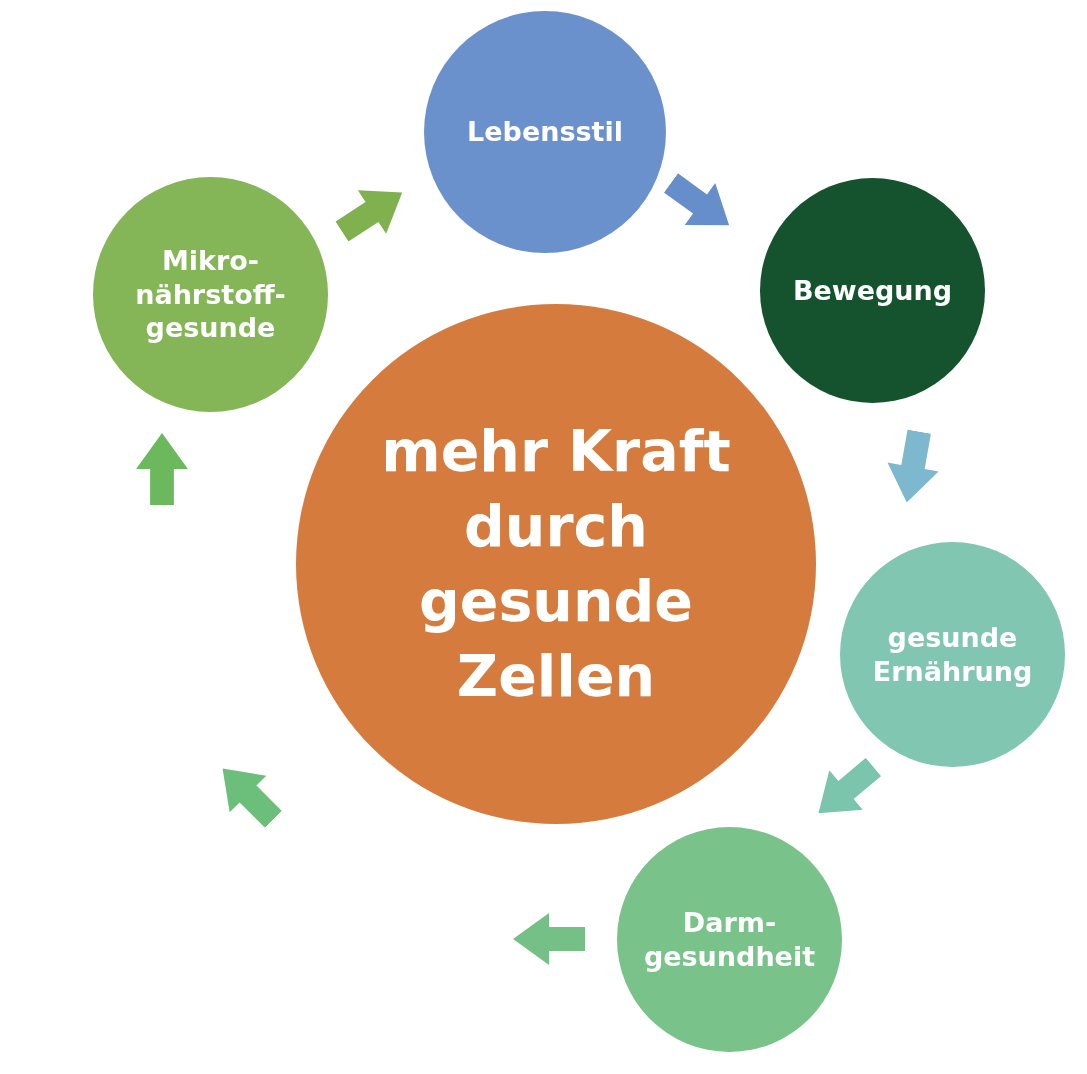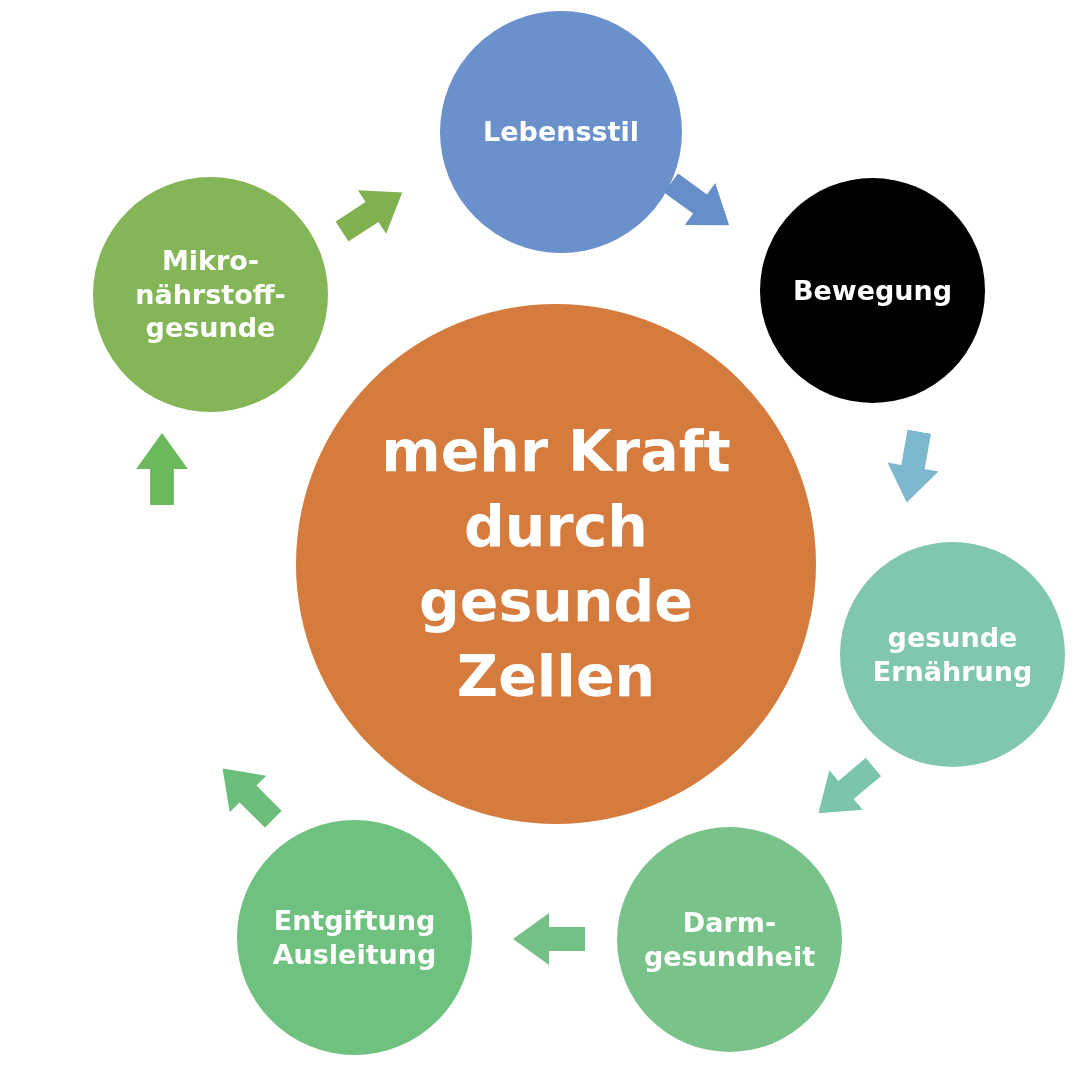--- a/index.html
+++ b/index.html
@@ -37,21 +37,21 @@
   }
   .arrow {
     position: absolute;
     width: 72px;
     height: 54px;
     clip-path: polygon(0 28%, 50% 28%, 50% 2%, 100% 50%, 50% 98%, 50% 72%, 0 72%);
   }
 
   
   .cir-center { left: 296px; top: 304px; width: 520px; height: 520px; justify-content: center; }
-  .cir-0 { left: 440px; top: 11px;  width: 242px; height: 242px; }  
+  .cir-0 { left: 424px; top: 11px;  width: 242px; height: 242px; }  
   .cir-1 { left: 760px; top: 178px; width: 225px; height: 225px; }  
   .cir-2 { left: 840px; top: 542px; width: 225px; height: 225px; }  
   .cir-3 { left: 617px; top: 827px; width: 225px; height: 225px; }  
   .cir-4 { left: 237px; top: 820px; width: 235px; height: 235px; }  
   .cir-5 { left: 15px;  top: 538px; width: 225px; height: 225px; }  
   .cir-6 { left: 93px;  top: 177px; width: 235px; height: 235px; }  
 
   .arr-0 { left: 336px; top: 185px; transform: rotate(-33deg); }  
   .arr-1 { left: 664px; top: 177px; transform: rotate(36deg); }   
   .arr-2 { left: 877px; top: 440px; transform: rotate(100deg); }  
@@ -69,38 +69,34 @@
     <span class="label">mehr Kraft
 durch
 gesunde
 Zellen</span>
   </div>
 
   <div class="circle cir-0" style="background-color: rgb(107, 145, 205);">
     <span class="label">Lebensstil</span>
   </div>
 
-  <div class="circle cir-1" style="background-color: #000000;">
+  <div class="circle cir-1" style="background-color: #14532d;">
     <span class="label">Bewegung</span>
   </div>
 
   <div class="circle cir-2" style="background-color: rgb(128, 198, 176);">
     <span class="label">gesunde
 Ernährung</span>
   </div>
 
   <div class="circle cir-3" style="background-color: rgb(121, 194, 138);">
     <span class="label">Darm-
 gesundheit</span>
   </div>
 
-  <div class="circle cir-4" style="background-color: rgb(110, 193, 126);">
-    <span class="label">Entgiftung
-Ausleitung</span>
-  </div>
 
 
   <div class="circle cir-6" style="background-color: rgb(132, 181, 87);">
     <span class="label">Mikro-
 nährstoff-
 gesunde</span>
   </div>
 
   <div class="arrow arr-0" style="background-color: rgb(127, 177, 79);"></div>
   <div class="arrow arr-1" style="background-color: rgb(102, 142, 203);"></div>

